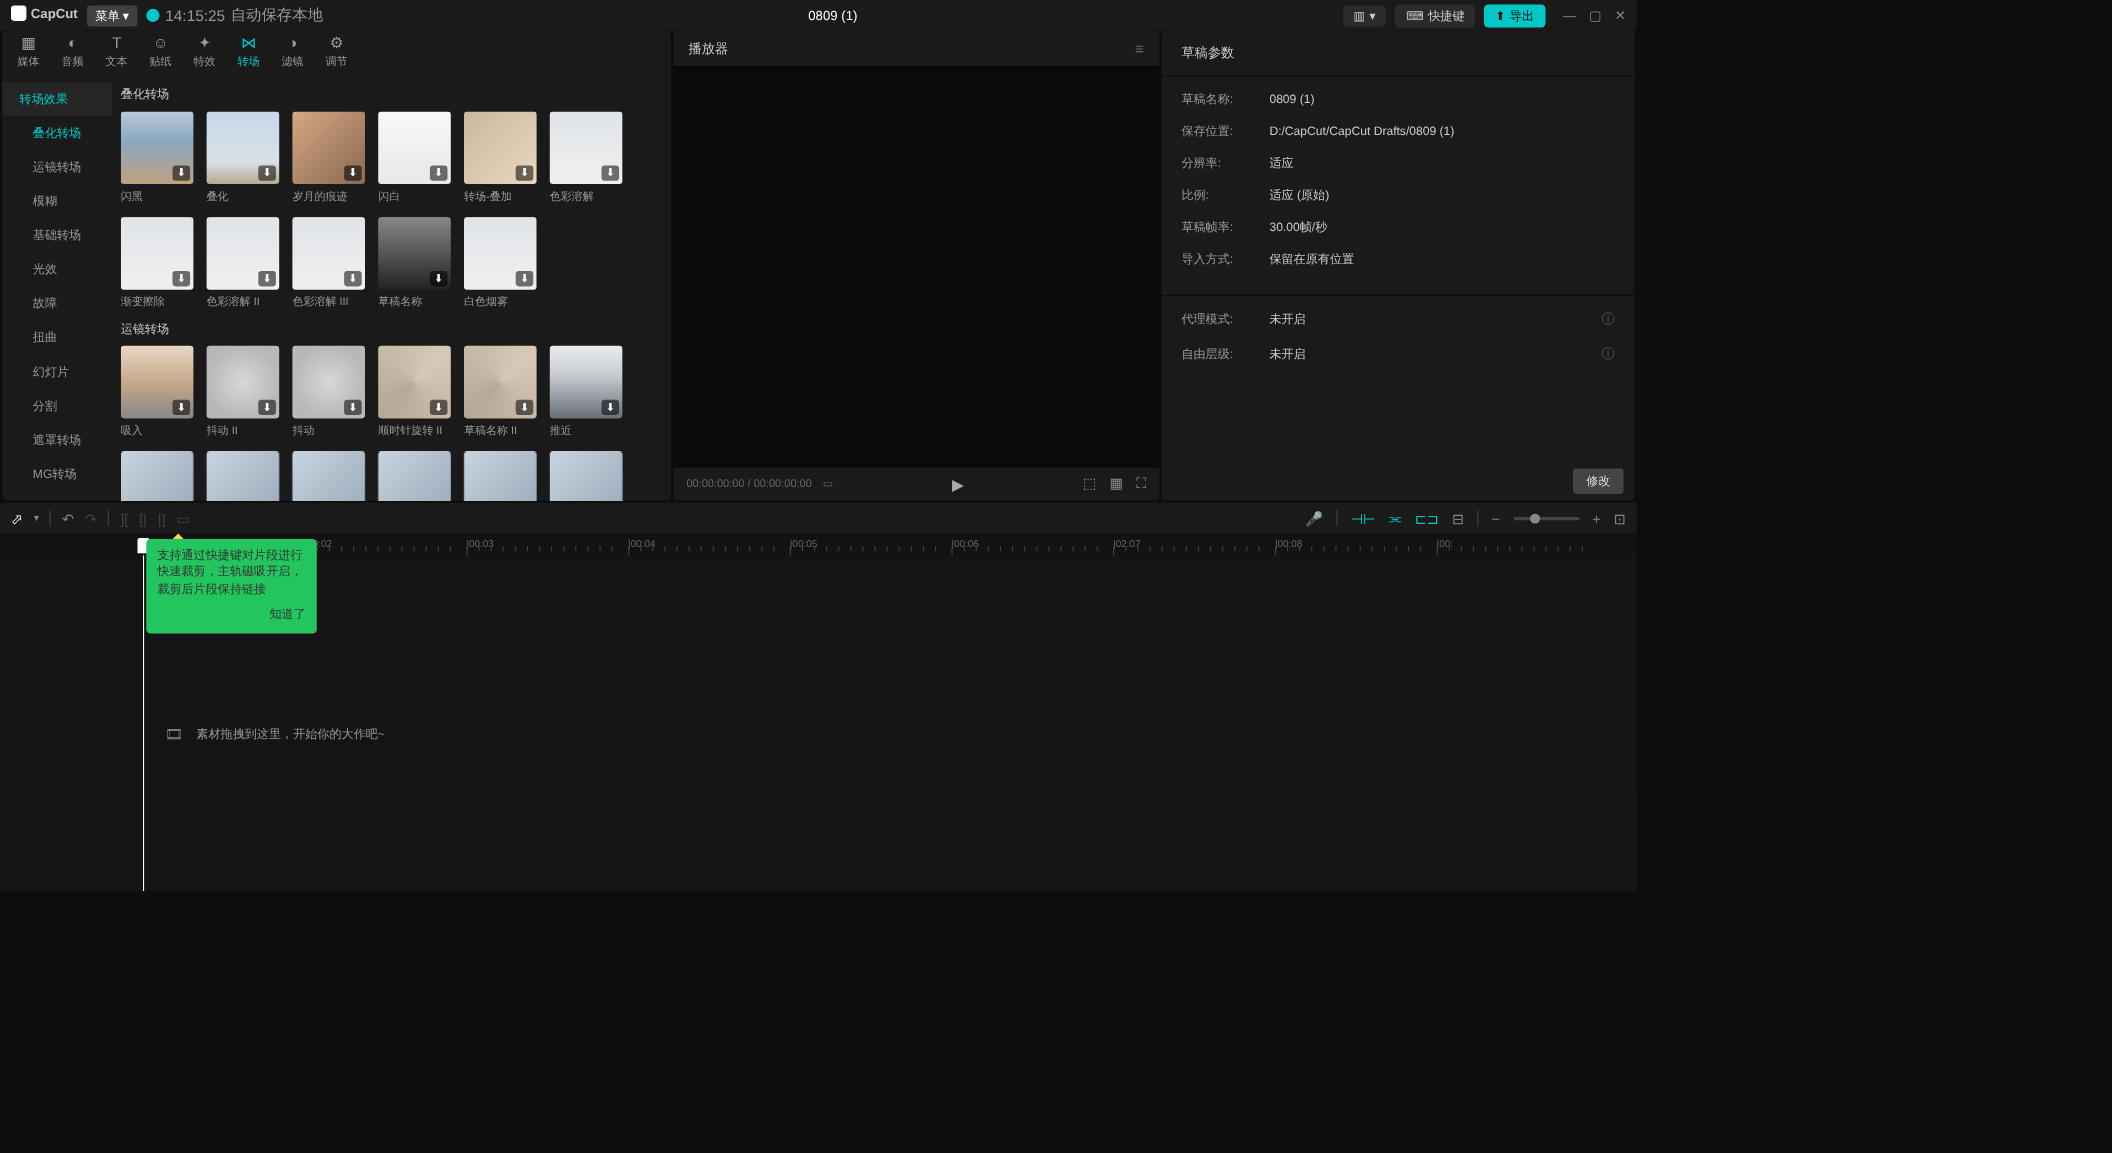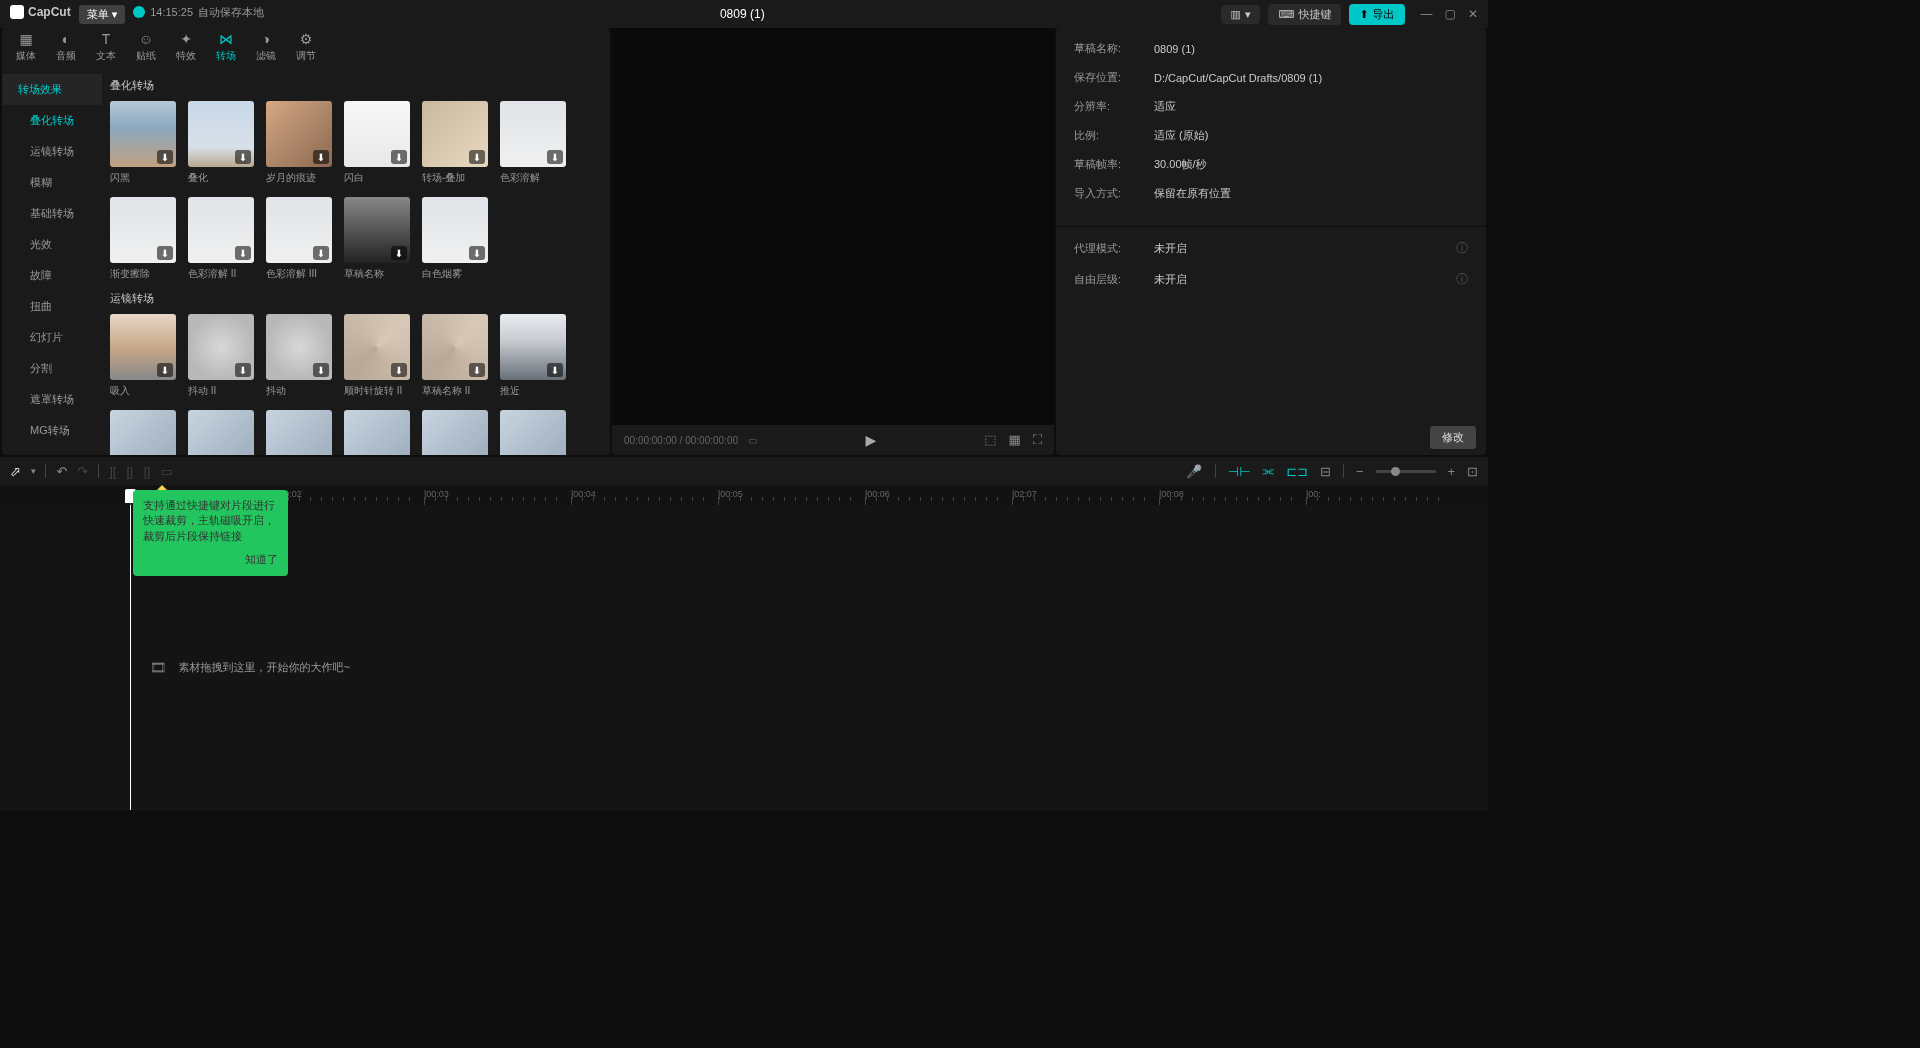--- a/index.html
+++ b/index.html
@@ -2,21 +2,21 @@
 <html><head>
 <meta charset="utf-8">
 <style>
 *{margin:0;padding:0;box-sizing:border-box;font-family:"Microsoft YaHei",Arial,sans-serif;-webkit-font-smoothing:antialiased}
 body{background:#0d0d0d;color:#c8c8c8;font-size:12px;overflow:hidden;width:1488px;height:812px;position:relative}
 .top-bar{height:28px;background:#1a1a1a;display:flex;align-items:center;padding:0 10px;gap:10px;justify-content:space-between}
 .top-left{display:flex;align-items:flex-start;gap:8px}
 .logo{display:flex;align-items:center;gap:4px;font-weight:600;font-size:12px}
 .logo-icon{width:14px;height:14px;background:#fff;border-radius:3px;display:inline-block}
 .menu-btn{background:#404040;color:#fff;padding:2px 8px;border-radius:3px;display:flex;align-items:center;gap:3px;font-size:11px;cursor:pointer}
-.autosave{display:flex;align-items:center;gap:5px;color:#999;font-size:11px}
+.autosave{display:flex;align-items:center;gap:5px;color:#999;font-size:14px}
 .autosave-dot{width:12px;height:12px;border-radius:50%;background:#00c8c8;display:inline-block}
 .top-center{font-size:12px;color:#fff;font-weight:500}
 .top-right{display:flex;align-items:center;gap:8px}
 .top-btn{background:#2a2a2a;padding:3px 10px;border-radius:4px;display:flex;align-items:center;gap:4px;cursor:pointer;font-size:11px}
 .export-btn{background:#00c8c8;color:#000}
 .win-controls{display:flex;gap:12px;margin-left:8px;color:#888}
 .win-controls span{cursor:pointer}
 
 .main-area{display:flex;height:427px;gap:2px;padding:0 2px}
 .left-panel{width:608px;background:#1a1a1a;border-radius:4px;display:flex;flex-direction:column;overflow:hidden}
@@ -318,36 +318,41 @@
             <div class="thumb">
               <div class="thumb-img bg-hands"></div>
               <div class="thumb-label"></div>
             </div>
           </div>
         </div>
     </div>
   </div>
 
   <div class="middle-panel">
+    <div class="panel-header">
+      <span>播放器</span>
+      <span class="menu-icon">≡</span>
+    </div>
     <div class="preview-area"></div>
     <div class="player-bar">
       <span><span>00:00:00:00</span> / <span>00:00:00:00</span></span>
       <span style="color:#666">▭</span>
       <div class="player-center">
           <span class="play-btn">▶</span>
         </div>
       <div class="player-right">
         <span>⬚</span>
         <span>▦</span>
         <span>⛶</span>
       </div>
     </div>
   </div>
 
   <div class="right-panel">
+    <div class="right-header">草稿参数</div>
     <div class="props" id="props1">
         <div class="prop-row">
           <div class="prop-label">草稿名称:</div>
           <div class="prop-val">0809 (1)</div>
         </div>
         <div class="prop-row">
           <div class="prop-label">保存位置:</div>
           <div class="prop-val">D:/CapCut/CapCut Drafts/0809 (1)</div>
         </div>
         <div class="prop-row">

